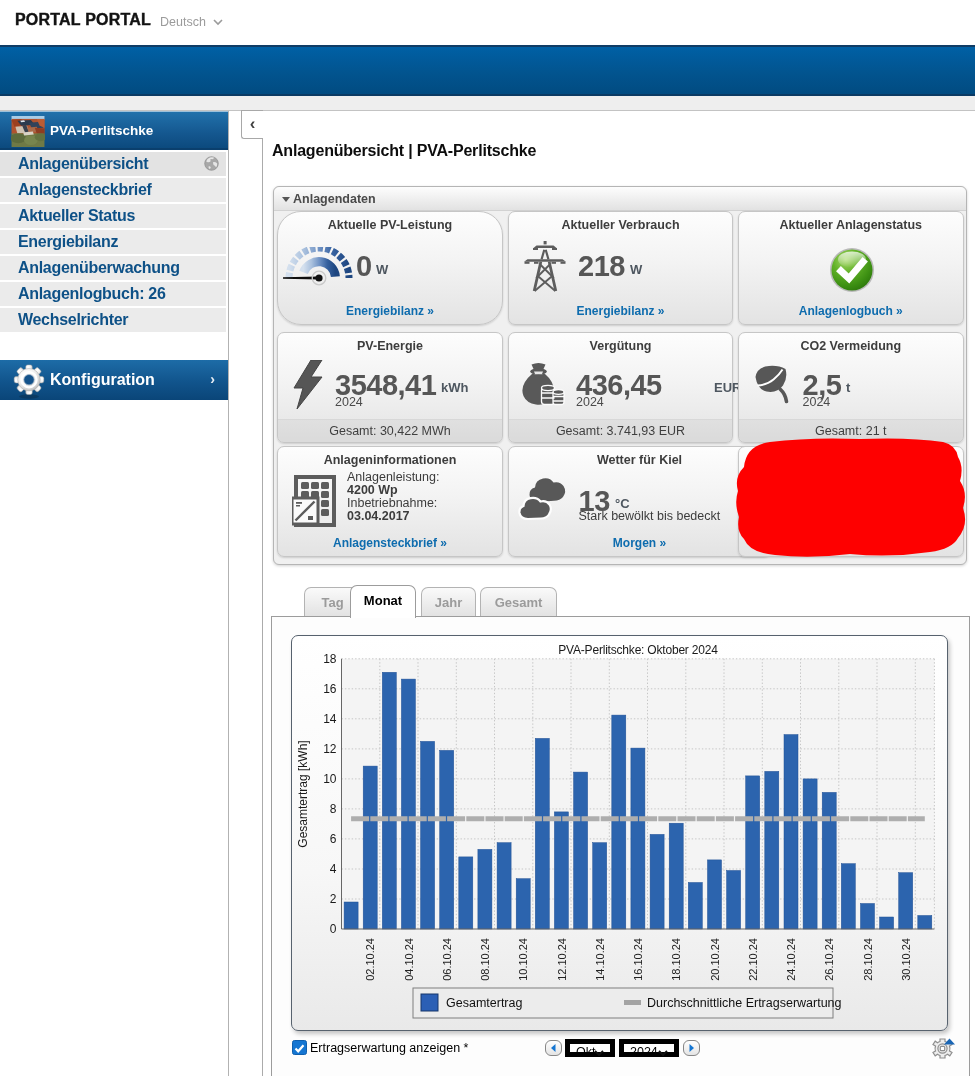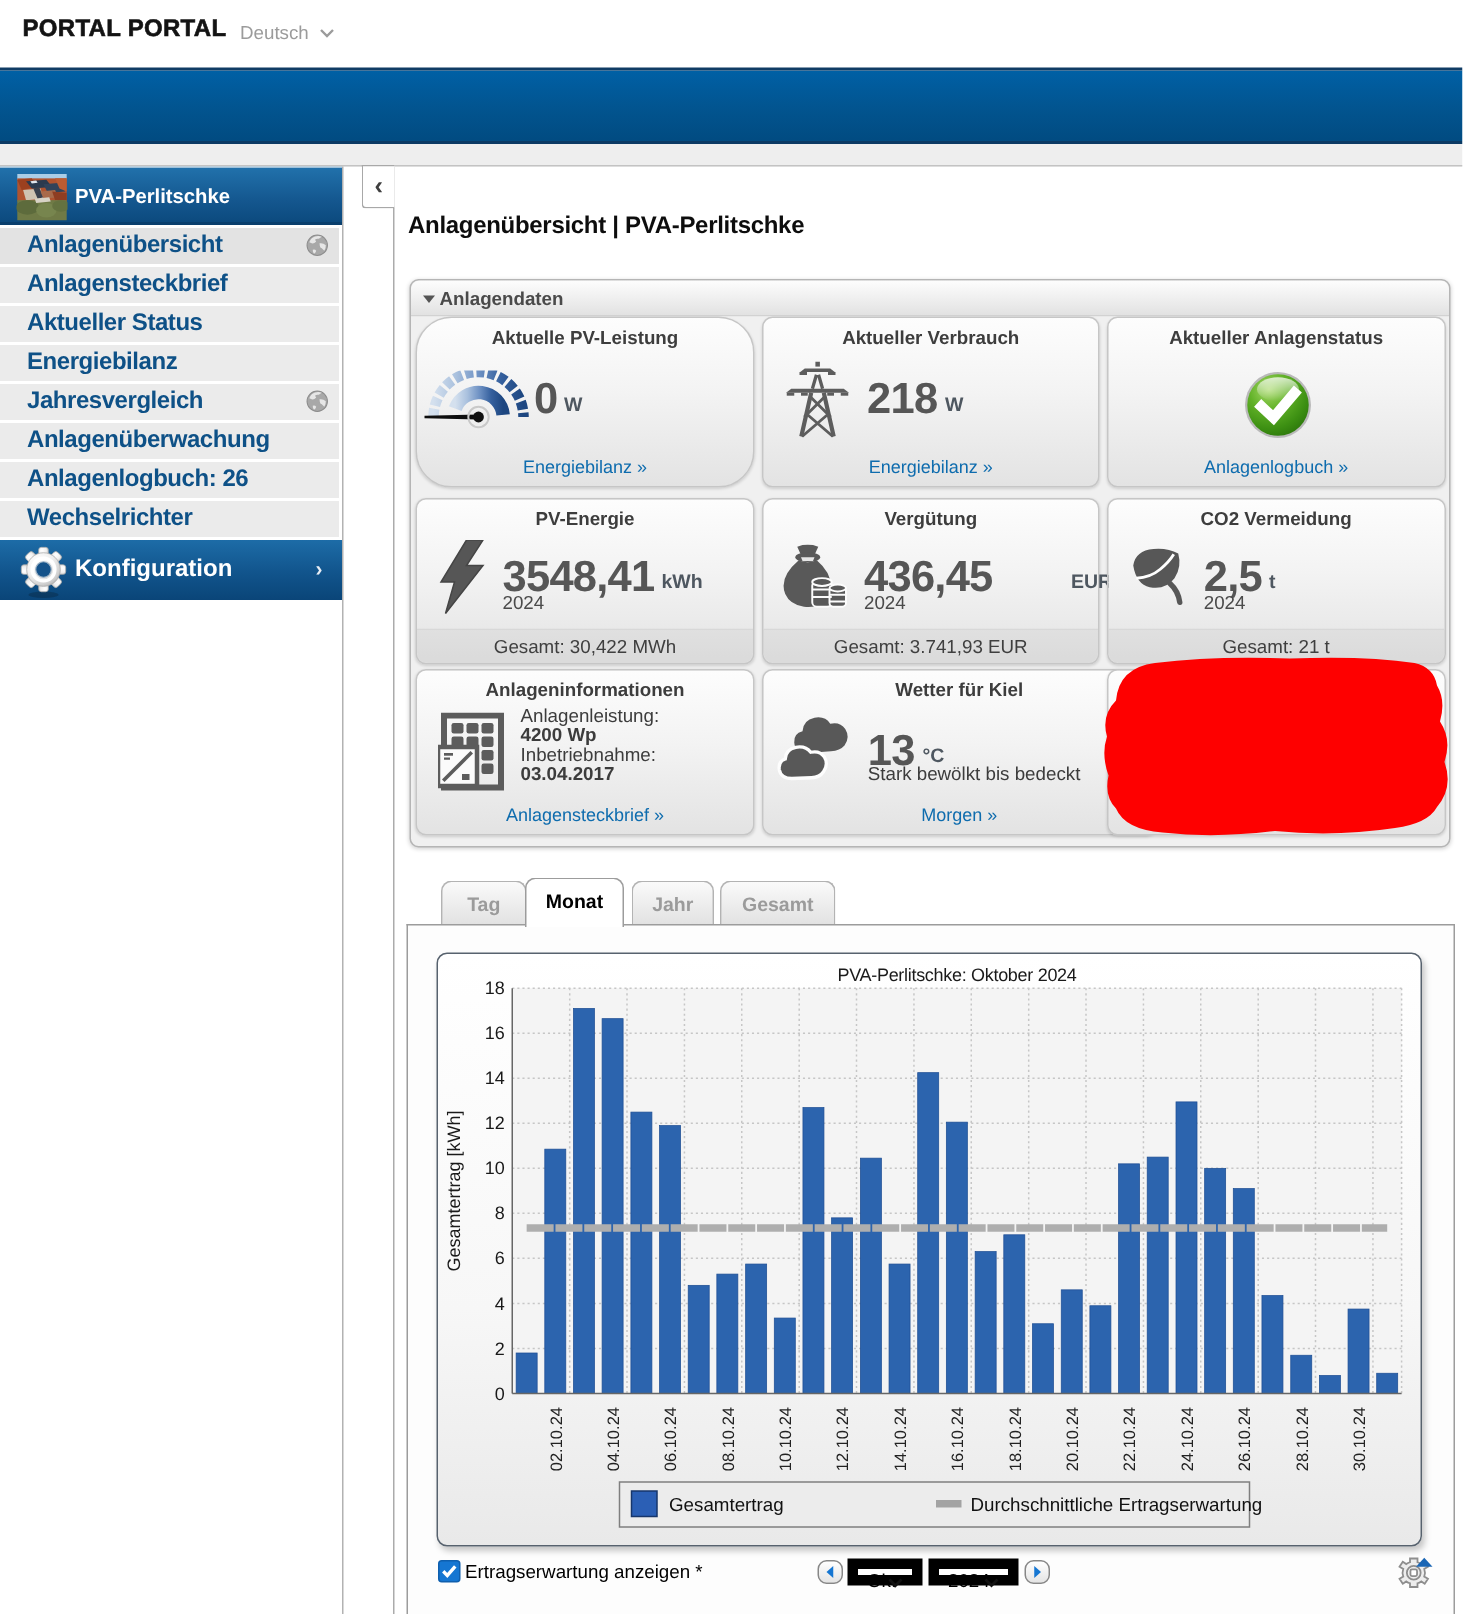--- a/index.html
+++ b/index.html
@@ -44,21 +44,21 @@
        background:linear-gradient(180deg,#fdfdfd,#e2e2e2);border-radius:6px 6px 0 0;
        border-bottom:1px solid #d2d2d2;font-weight:bold;font-size:12.5px;color:#4a4a4a;
        line-height:24px;padding-left:19px;}
 .tri{position:absolute;left:8px;top:10px;width:0;height:0;border-left:4.5px solid transparent;
      border-right:4.5px solid transparent;border-top:5.5px solid #555;}
 
 .tile{position:absolute;box-sizing:border-box;border:1px solid #c6c6c6;border-radius:7px;
       background:linear-gradient(180deg,#fdfdfd 0%,#f3f3f3 45%,#e3e3e3 100%);
       box-shadow:0 1px 2px rgba(0,0,0,.15);}
 .tt{position:absolute;top:6px;width:100%;text-align:center;font-weight:bold;font-size:12.5px;color:#3d3d3d;}
-.lnk{position:absolute;bottom:6px;width:100%;text-align:center;color:#0e6cae;font-size:12px;}
+.lnk{position:absolute;bottom:6px;width:100%;text-align:center;color:#0e6cae;font-size:12px;font-weight:bold;}
 .big{position:absolute;font-size:29px;font-weight:bold;color:#565656;letter-spacing:-.5px;}
 .unit{position:absolute;font-size:13px;font-weight:bold;color:#4e5760;}
 .yr{position:absolute;font-size:12.5px;color:#4b4b4b;}
 .foot{position:absolute;left:0;bottom:0;width:100%;height:23px;box-sizing:border-box;
       border-top:1px solid #d8d8d8;background:rgba(0,0,0,0.035);border-radius:0 0 7px 7px;
       text-align:center;line-height:22px;font-size:12.5px;color:#3f3f3f;}
 .il{position:absolute;font-size:12.5px;color:#3c3c3c;line-height:13px;}
 .il b{color:#3c3c3c;}
 
 .tab{position:absolute;top:587px;height:29px;box-sizing:border-box;
@@ -72,21 +72,21 @@
 
 .chartbox{left:291px;top:635px;width:657px;height:396px;box-sizing:border-box;border:1.5px solid #57626e;
           border-radius:7px;background:linear-gradient(180deg,#ffffff 0%,#f7f7f7 60%,#e9e9e9 100%);
           box-shadow:2px 3px 4px rgba(0,0,0,.22);z-index:2;}
 
 .cb{left:292px;top:1040px;width:13px;height:13px;background:#1576d2;border:1px solid #0f5fae;
     border-radius:2.5px;z-index:3;}
 .cbl{left:310px;top:1041px;font-size:12.5px;color:#000;z-index:3;}
 .abtn{top:1040px;width:17px;height:16px;box-sizing:border-box;border:1px solid #878787;border-radius:6px;
       background:linear-gradient(180deg,#ffffff,#e4e4e4);z-index:3;}
-.sel{top:1039px;height:18px;box-sizing:border-box;border:7px solid #000000;background:#fff;z-index:3;
+.sel{top:1039px;height:18px;box-sizing:border-box;border:5px solid #000000;background:#fff;z-index:3;
      font-size:12.5px;color:#000;line-height:16px;padding-left:6px;}
 .red{z-index:6;}
 </style>
 </head>
 <body>
 <div class="abs logo">PORTAL PORTAL</div>
 <div class="abs lang">Deutsch <svg width="10" height="7" style="margin-left:4px">
       <path d="M1 1 L5 5 L9 1" stroke="#9b9b9b" stroke-width="1.6" fill="none"></path>
     </svg></div>
 <div class="abs nav"></div>
@@ -118,26 +118,20 @@
 <div class="abs menu">
   <div class="mi act">Anlagenübersicht<svg width="15" height="15" viewBox="0 0 15 15">
         <circle cx="7.5" cy="7.5" r="6.8" fill="#a8a8a8" stroke="#8d8d8d" stroke-width="0.7"></circle>
         <path d="M2.2 5.5 Q3 2.8 6 1.6 Q8.5 0.9 10.5 1.8 L8.5 3.2 Q7 2.8 6 3.8 L6.8 5 Q5.5 6.5 3.8 6.2 Z" fill="#e6e6e6"></path>
         <path d="M9 6.2 Q11.5 5.8 13.2 7.5 Q13.3 9.5 12.2 11.2 L10.5 9.5 Q9.3 9.2 9.2 7.8 Z" fill="#e6e6e6"></path>
         <path d="M4.5 10.5 Q6 10 6.8 11.2 Q6.5 12.6 5.4 13.1 Q4.4 12 4.5 10.5 Z" fill="#e6e6e6"></path>
       </svg></div>
   <div class="mi">Anlagensteckbrief</div>
   <div class="mi">Aktueller Status</div>
   <div class="mi">Energiebilanz</div>
-  <div class="mi">Jahresvergleich<svg width="15" height="15" viewBox="0 0 15 15">
-        <circle cx="7.5" cy="7.5" r="6.8" fill="#a8a8a8" stroke="#8d8d8d" stroke-width="0.7"></circle>
-        <path d="M2.2 5.5 Q3 2.8 6 1.6 Q8.5 0.9 10.5 1.8 L8.5 3.2 Q7 2.8 6 3.8 L6.8 5 Q5.5 6.5 3.8 6.2 Z" fill="#e6e6e6"></path>
-        <path d="M9 6.2 Q11.5 5.8 13.2 7.5 Q13.3 9.5 12.2 11.2 L10.5 9.5 Q9.3 9.2 9.2 7.8 Z" fill="#e6e6e6"></path>
-        <path d="M4.5 10.5 Q6 10 6.8 11.2 Q6.5 12.6 5.4 13.1 Q4.4 12 4.5 10.5 Z" fill="#e6e6e6"></path>
-      </svg></div>
   <div class="mi">Anlagenüberwachung</div>
   <div class="mi">Anlagenlogbuch: 26</div>
   <div class="mi">Wechselrichter</div>
 </div>
 <div class="konf">
   <svg style="position:absolute;left:9px;top:0" width="40" height="40" viewBox="0 0 40 40">
     <defs>
       <radialGradient id="sg" cx="35%" cy="28%" r="80%">
         <stop offset="0%" stop-color="#ffffff"></stop>
           <stop offset="55%" stop-color="#efefef"></stop>
@@ -330,21 +324,21 @@
   <span class="unit" style="left:106px;top:49px;">°C</span>
   <div class="il" style="left:69.5px;top:63px;">Stark bewölkt bis bedeckt</div>
   <div class="lnk">Morgen »</div>
 </div>
 
 <div class="tile" style="left:738px;top:446px;width:225.5px;height:111px;"></div>
 <svg class="abs red" style="left:730px;top:433px;" width="245" height="132" viewBox="0 0 245 132">
   <path d="M14 34 Q16 12 40 9 Q80 4 130 6 Q180 4 213 9 Q226 12 228 24 Q234 34 230 48 Q238 60 233 75 Q239 92 228 105 Q222 116 200 119 Q160 125 120 121 Q80 126 45 122 Q20 120 14 106 Q6 98 9 84 Q4 70 8 58 Q4 44 14 34 Z" fill="#fe0000"></path>
 </svg>
 
-<div class="tab" style="left:294px;width:57px;">Tag</div>
+<div class="tab" style="left:304px;width:57px;">Tag</div>
 <div class="tab on" style="left:350px;width:66px;">Monat</div>
 <div class="tab" style="left:421px;width:55px;">Jahr</div>
 <div class="tab" style="left:480px;width:77px;">Gesamt</div>
 <div class="abs bigpanel"></div>
 <div class="abs chartbox">
 <svg width="655" height="394" style="position:absolute;left:0;top:0;font-family:'Liberation Sans',sans-serif">
       <rect x="49.5" y="22.8" width="592.9" height="270.2" fill="#f4f4f4"></rect>
       <line x1="49.5" y1="263.0" x2="642.4" y2="263.0" stroke="#c6c6c6" stroke-width="1" stroke-dasharray="1.4 2"></line>
       <line x1="49.5" y1="233.0" x2="642.4" y2="233.0" stroke="#c6c6c6" stroke-width="1" stroke-dasharray="1.4 2"></line>
       <line x1="49.5" y1="202.9" x2="642.4" y2="202.9" stroke="#c6c6c6" stroke-width="1" stroke-dasharray="1.4 2"></line>

